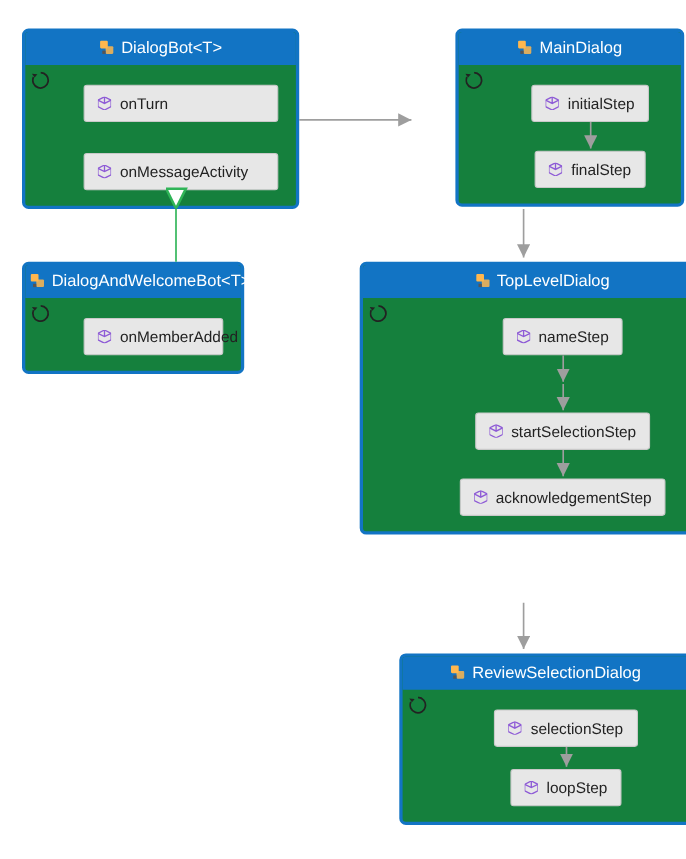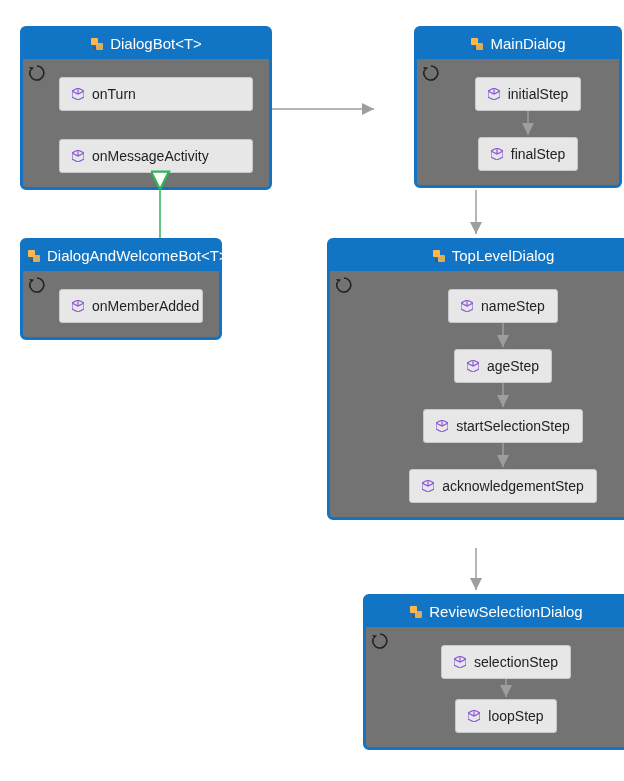--- a/index.html
+++ b/index.html
@@ -8,35 +8,35 @@
     width: 624px;
     height: 781px;
     font-family: "Segoe UI", Arial, sans-serif;
     background: #fff;
     position: relative;
   }
   .box {
     position: absolute;
     border: 3px solid #1274c4;
     border-radius: 6px;
-    background: #737373;
+    background: #15803d;
     box-sizing: border-box;
   }
   .box-title {
     background: #1274c4;
     color: #fff;
     text-align: center;
     font-size: 15px;
     padding: 6px 4px 7px 4px;
     border-radius: 3px 3px 0 0;
     white-space: nowrap;
   }
   .box-body {
     position: relative;
-    padding: 18px 16px 14px 36px;
+    padding: 18px 16px 14px 53px;
   }
   .loop-icon {
     position: absolute;
     top: 6px;
     left: 6px;
     width: 16px;
     height: 16px;
     color: #222;
   }
   .title-icon {
@@ -201,26 +201,20 @@
     <div class="steps-col">
       <div class="step">
         <svg width="12" height="12" class="step-icon">
             <use href="#cube-icon"></use>
           </svg>
         <span>nameStep</span>
       </div>
       <svg class="vconn">
           <line x1="7" y1="0" x2="7" y2="24" stroke="#9e9e9e" stroke-width="1.5" marker-end="url(#arrow-gray)"></line>
         </svg>
-      <div class="step">
-        <svg width="12" height="12" class="step-icon">
-            <use href="#cube-icon"></use>
-          </svg>
-        <span>ageStep</span>
-      </div>
       <svg class="vconn">
           <line x1="7" y1="0" x2="7" y2="24" stroke="#9e9e9e" stroke-width="1.5" marker-end="url(#arrow-gray)"></line>
         </svg>
       <div class="step">
         <svg width="12" height="12" class="step-icon">
             <use href="#cube-icon"></use>
           </svg>
         <span>startSelectionStep</span>
       </div>
       <svg class="vconn">

